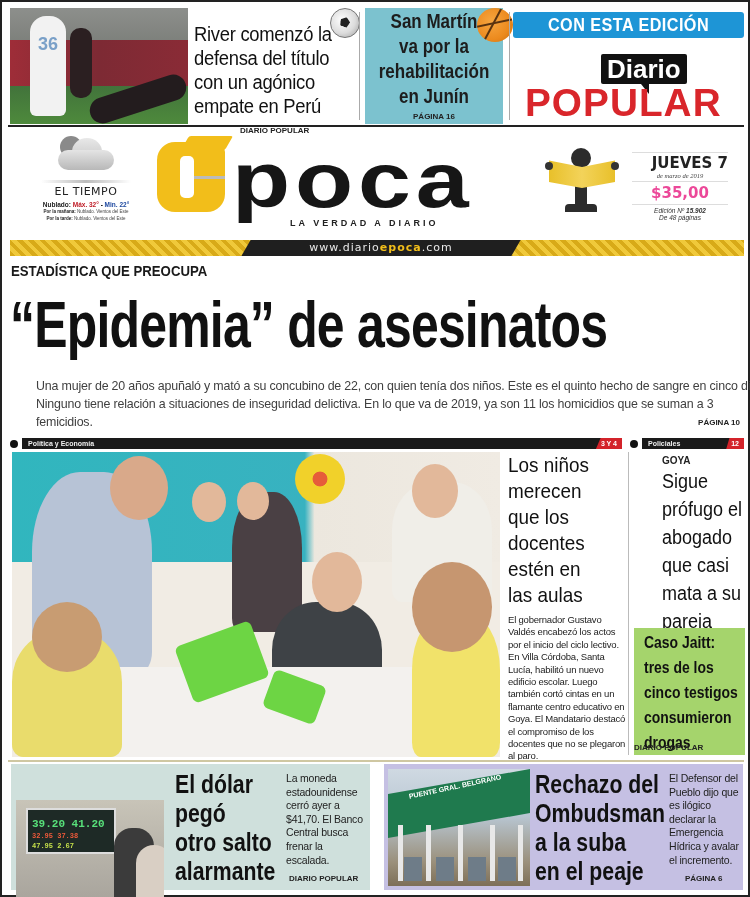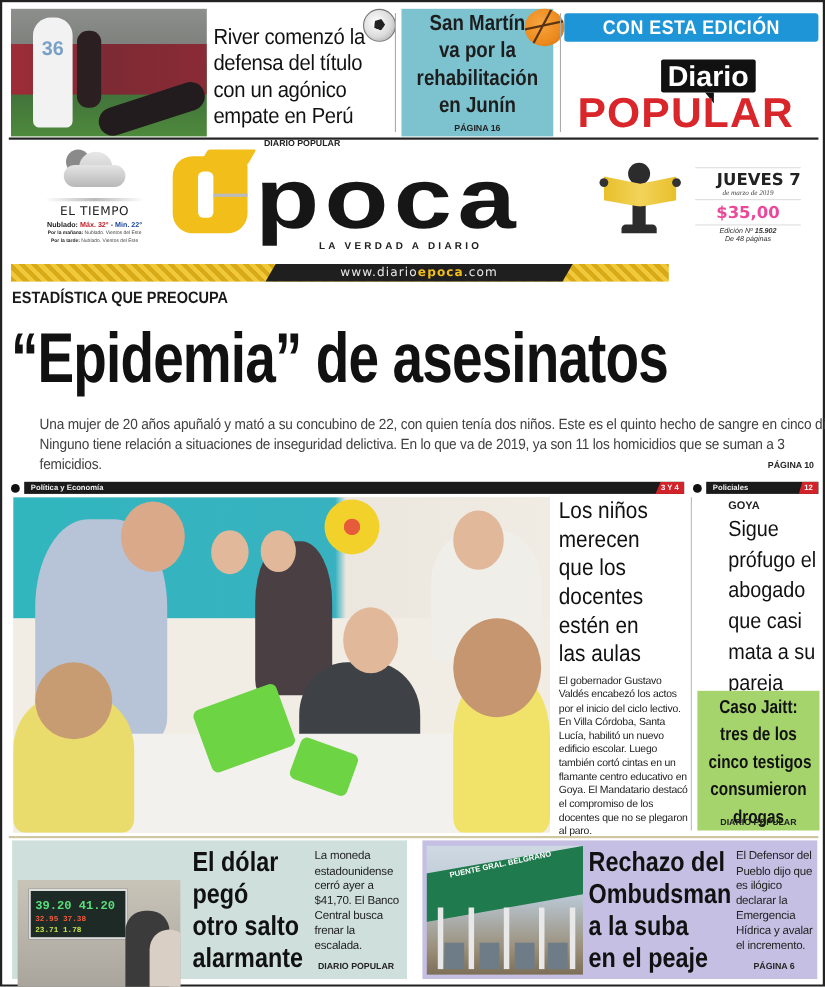--- a/index.html
+++ b/index.html
@@ -72,21 +72,21 @@
 
   .date-box { position:absolute; left: 630px; top: 148px; width: 96px; text-align:center; }
   .date-box .hr { height:1px; background:#ddd; margin: 2px 0; }
   .date-box .day { font: bold 15px/17px "DejaVu Sans", sans-serif; color:#222;text-align:right; }
   .date-box .month { font: italic 6.5px "Liberation Serif", serif; color:#444; }
   .date-box .price { font: bold 15px/18px "DejaVu Sans", sans-serif; color:#ec4899;text-align:center; }
   .date-box .edition { font: italic 6.5px "Liberation Sans", sans-serif; color:#333; margin-top: 2px; }
   .date-box .edition b { font-style: italic; }
   .date-box .pages { font: italic 6.5px "Liberation Sans", sans-serif; color:#333; }
 
-  .url-band { position:absolute; left: 8px; top: 238px; width: 598px; height: 16px; background: repeating-linear-gradient(45deg, #d8aa18 0 4px, #f0c93a 4px 8px); }
+  .url-band { position:absolute; left: 8px; top: 238px; width: 734px; height: 16px; background: repeating-linear-gradient(45deg, #d8aa18 0 4px, #f0c93a 4px 8px); }
   .url-band .dark { position:absolute; left: 236px; top: 0; width: 270px; height: 16px; background:#1f1f1f; transform: skewX(-30deg); }
   .url-band .url { position:absolute; left: 236px; top: 0; width: 270px; height: 16px; text-align:center; font: 11px/16px "DejaVu Sans", sans-serif; color:#e8e8e8; letter-spacing: 1px; }
   .url-band .url .hi { color:#f2be1a; font-weight:bold; }
 
   
   .kicker { position:absolute; left: 9px; top: 260px; font: bold 15px "Liberation Sans", sans-serif; color:#1a1a1a; transform: scaleX(0.88); transform-origin:left top; white-space:nowrap; }
   .headline { position:absolute; left: 8px; top: 282px; font: bold 64px/82px "Liberation Sans", sans-serif; color:#111; letter-spacing: -1px; transform: scaleX(0.78); transform-origin:left top; white-space:nowrap; }
   .lede { position:absolute; left: 6px; top: 375px; width: 738px; font: 13.5px/18px "Liberation Sans", sans-serif; color:#404040; letter-spacing:-0.2px;margin-left:28px; }
   .lede .txt { display:block; transform: scaleX(0.92); transform-origin: left top; width: 800px; }
   .lede-page { position:absolute; right: 8px; top: 416px; font: bold 8px "Liberation Sans", sans-serif; color:#222; }
@@ -108,21 +108,21 @@
   .kids-photo .croc { position:absolute; background:#6dd544; border-radius: 6px; }
 
   .lead-story { position:absolute; left: 506px; top: 450px; width: 118px; }
   .lead-story .hl { font: 21px/26px "Liberation Sans", sans-serif; color:#111; transform: scaleX(0.9); transform-origin:left top; white-space:nowrap; }
   .lead-story .body { margin-top: 6px; font: 9.5px/12.4px "Liberation Sans", sans-serif; color:#222; letter-spacing:-0.2px; }
   .vsep3 { position:absolute; left: 626px; top: 450px; width: 1px; height: 303px; background:#bbb; }
 
   .goya-story { position:absolute; left: 632px; top: 450px; width: 110px; margin-left: 28px; }
   .goya-story .kick { font: bold 10px "Liberation Sans", sans-serif; color:#222; margin-top: 3px; }
   .goya-story .hl { margin-top: 3px; font: 20px/25px "Liberation Sans", sans-serif; color:#111; transform: scaleX(0.9); transform-origin:left top; white-space:nowrap; }
-  .jaitt { position:absolute; left: 632px; top: 626px; width: 111px; height: 127px; background:#a5d46c; text-align:center; }
+  .jaitt { position:absolute; left: 632px; top: 626px; width: 111px; height: 127px; background:#a5d46c; }
   .jaitt .hl { padding-top: 4px; font: bold 17px/21px "Liberation Sans", sans-serif; color:#111; transform: scaleX(0.82); transform-origin:center top; white-space:nowrap; }
   .jaitt .src { position:absolute; left:0; right:0; bottom: 3px; font: bold 8px "Liberation Sans", sans-serif; color:#222; }
 
   .hr-bottom { position:absolute; left: 6px; top: 758px; width: 736px; height: 2px; background:#cfc7a2; }
 
   
   .dolar-box { position:absolute; left: 9px; top: 762px; width: 359px; height: 126px; background:#cfe0dc; }
   .dolar-photo { position:absolute; left: 5px; top: 5px; width: 148px; height: 117px; background: linear-gradient(180deg,#c8c4b8,#a39f98); overflow:hidden;margin-top:31px; }
   .dolar-photo .board { position:absolute; left: 10px; top: 8px; width: 90px; height: 46px; background:#1e2a26; border:2px solid #ddd; }
   .dolar-photo .board .r1 { position:absolute; left: 4px; top: 8px; font: bold 11px "Liberation Mono", monospace; color:#58e07a; white-space:nowrap; }
@@ -307,21 +307,21 @@
     <div class="src">DIARIO POPULAR</div>
   </div>
 
   <div class="hr-bottom"></div>
 
   <div class="dolar-box">
     <div class="dolar-photo">
       <div class="board">
         <div class="r1">39.20  41.20</div>
         <div class="r2">32.95  37.38</div>
-        <div class="r3">23.71  1.78</div>
+        <div class="r3">47.95  2.67</div>
       </div>
       <div class="p1"></div>
         <div class="p2"></div>
     </div>
     <div class="hl">
       <div>El dólar</div>
       <div>pegó</div>
       <div>otro salto</div>
       <div>alarmante</div>
     </div>

